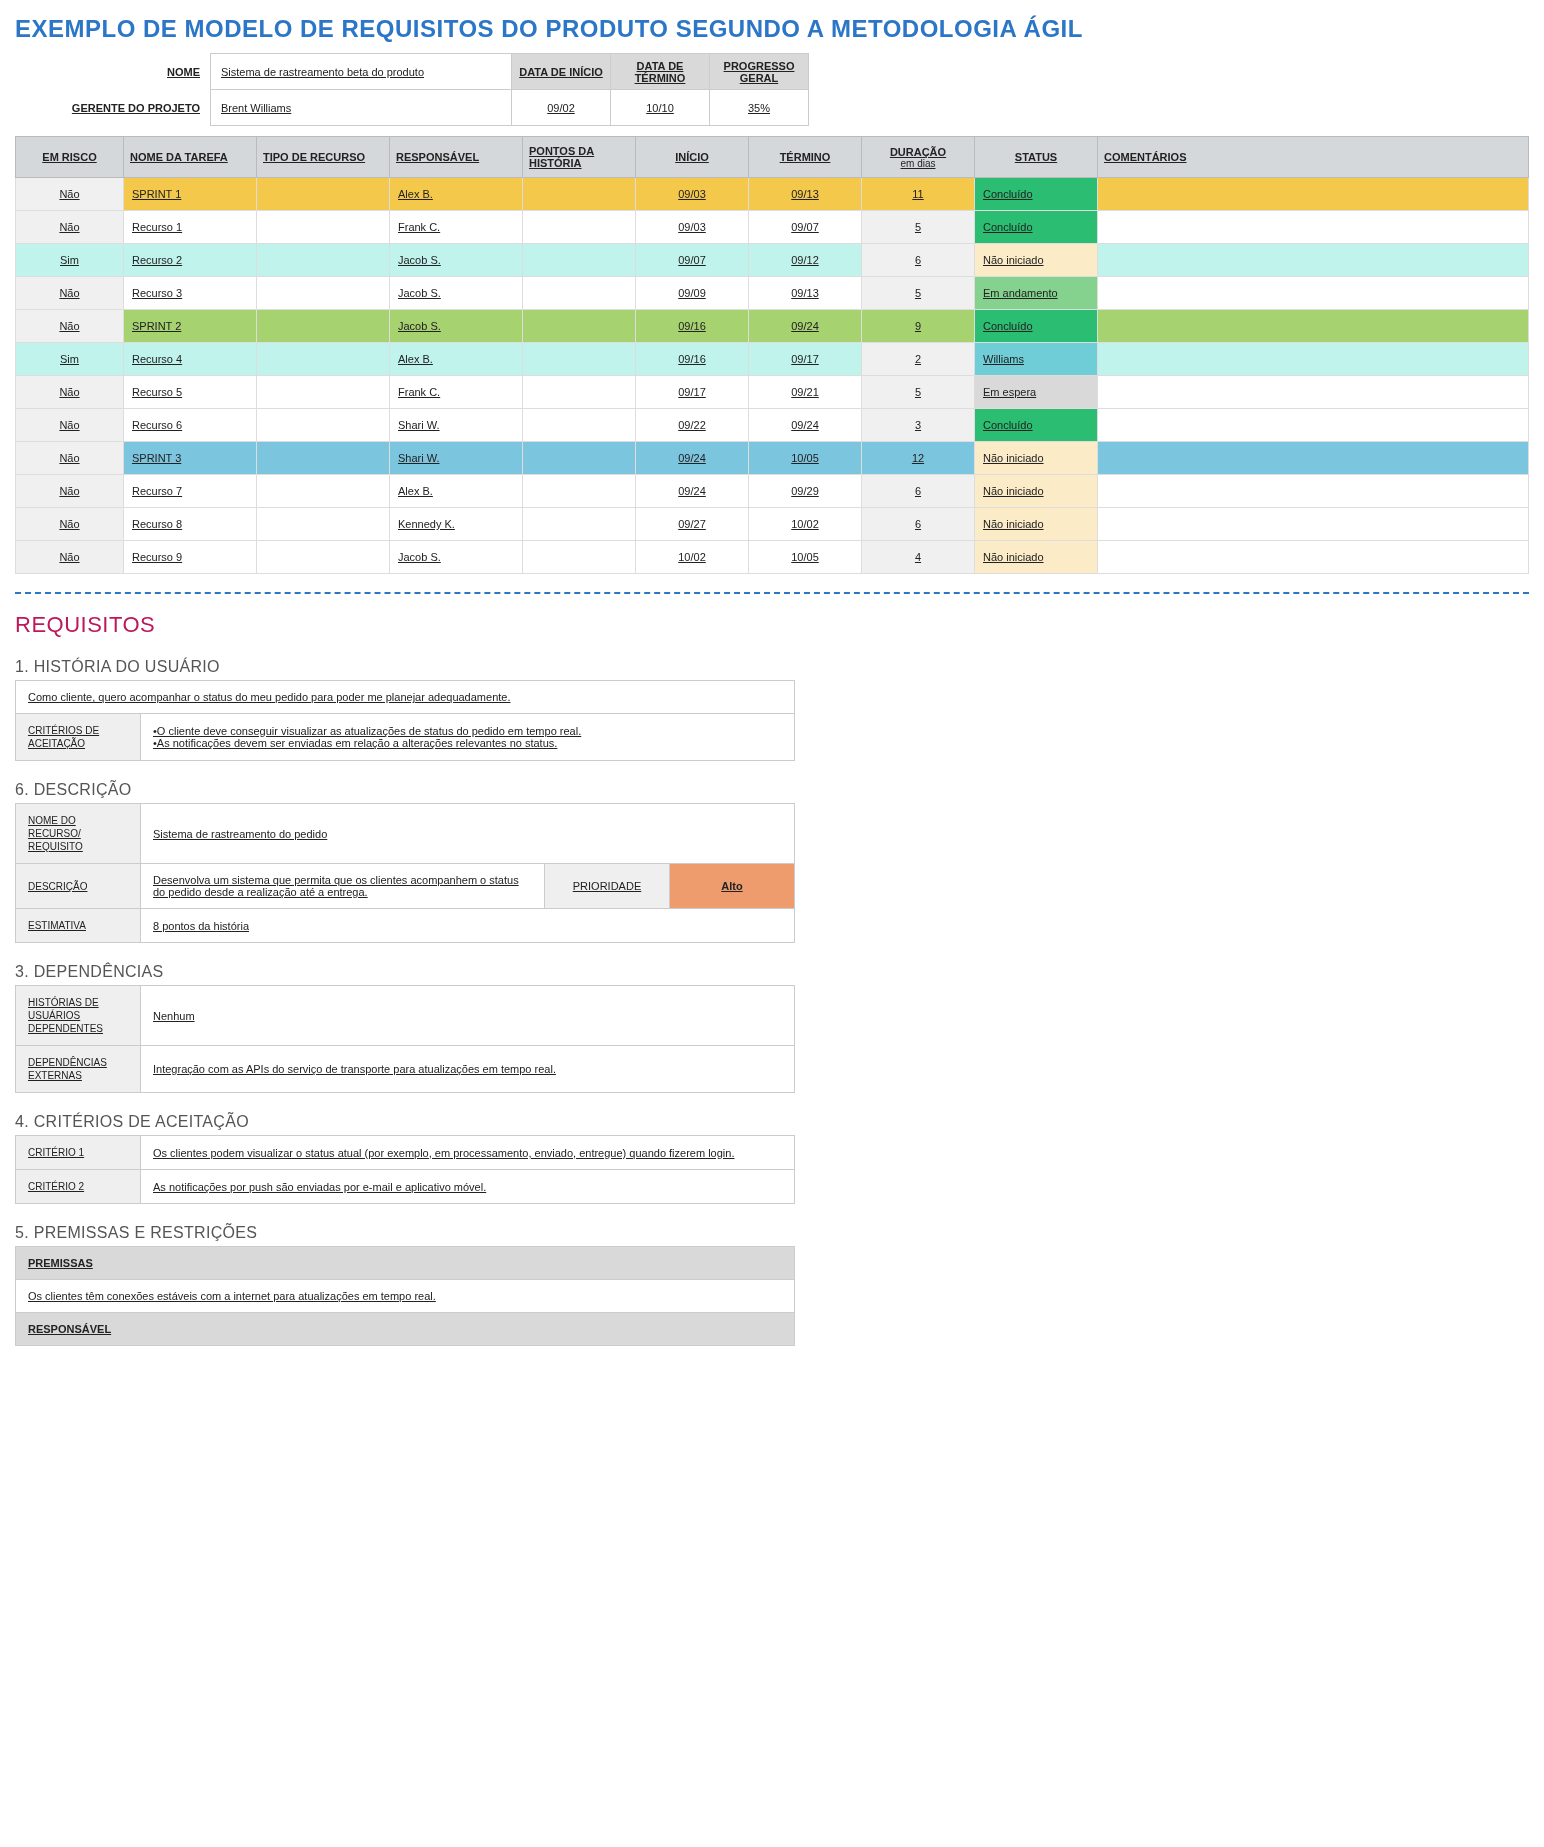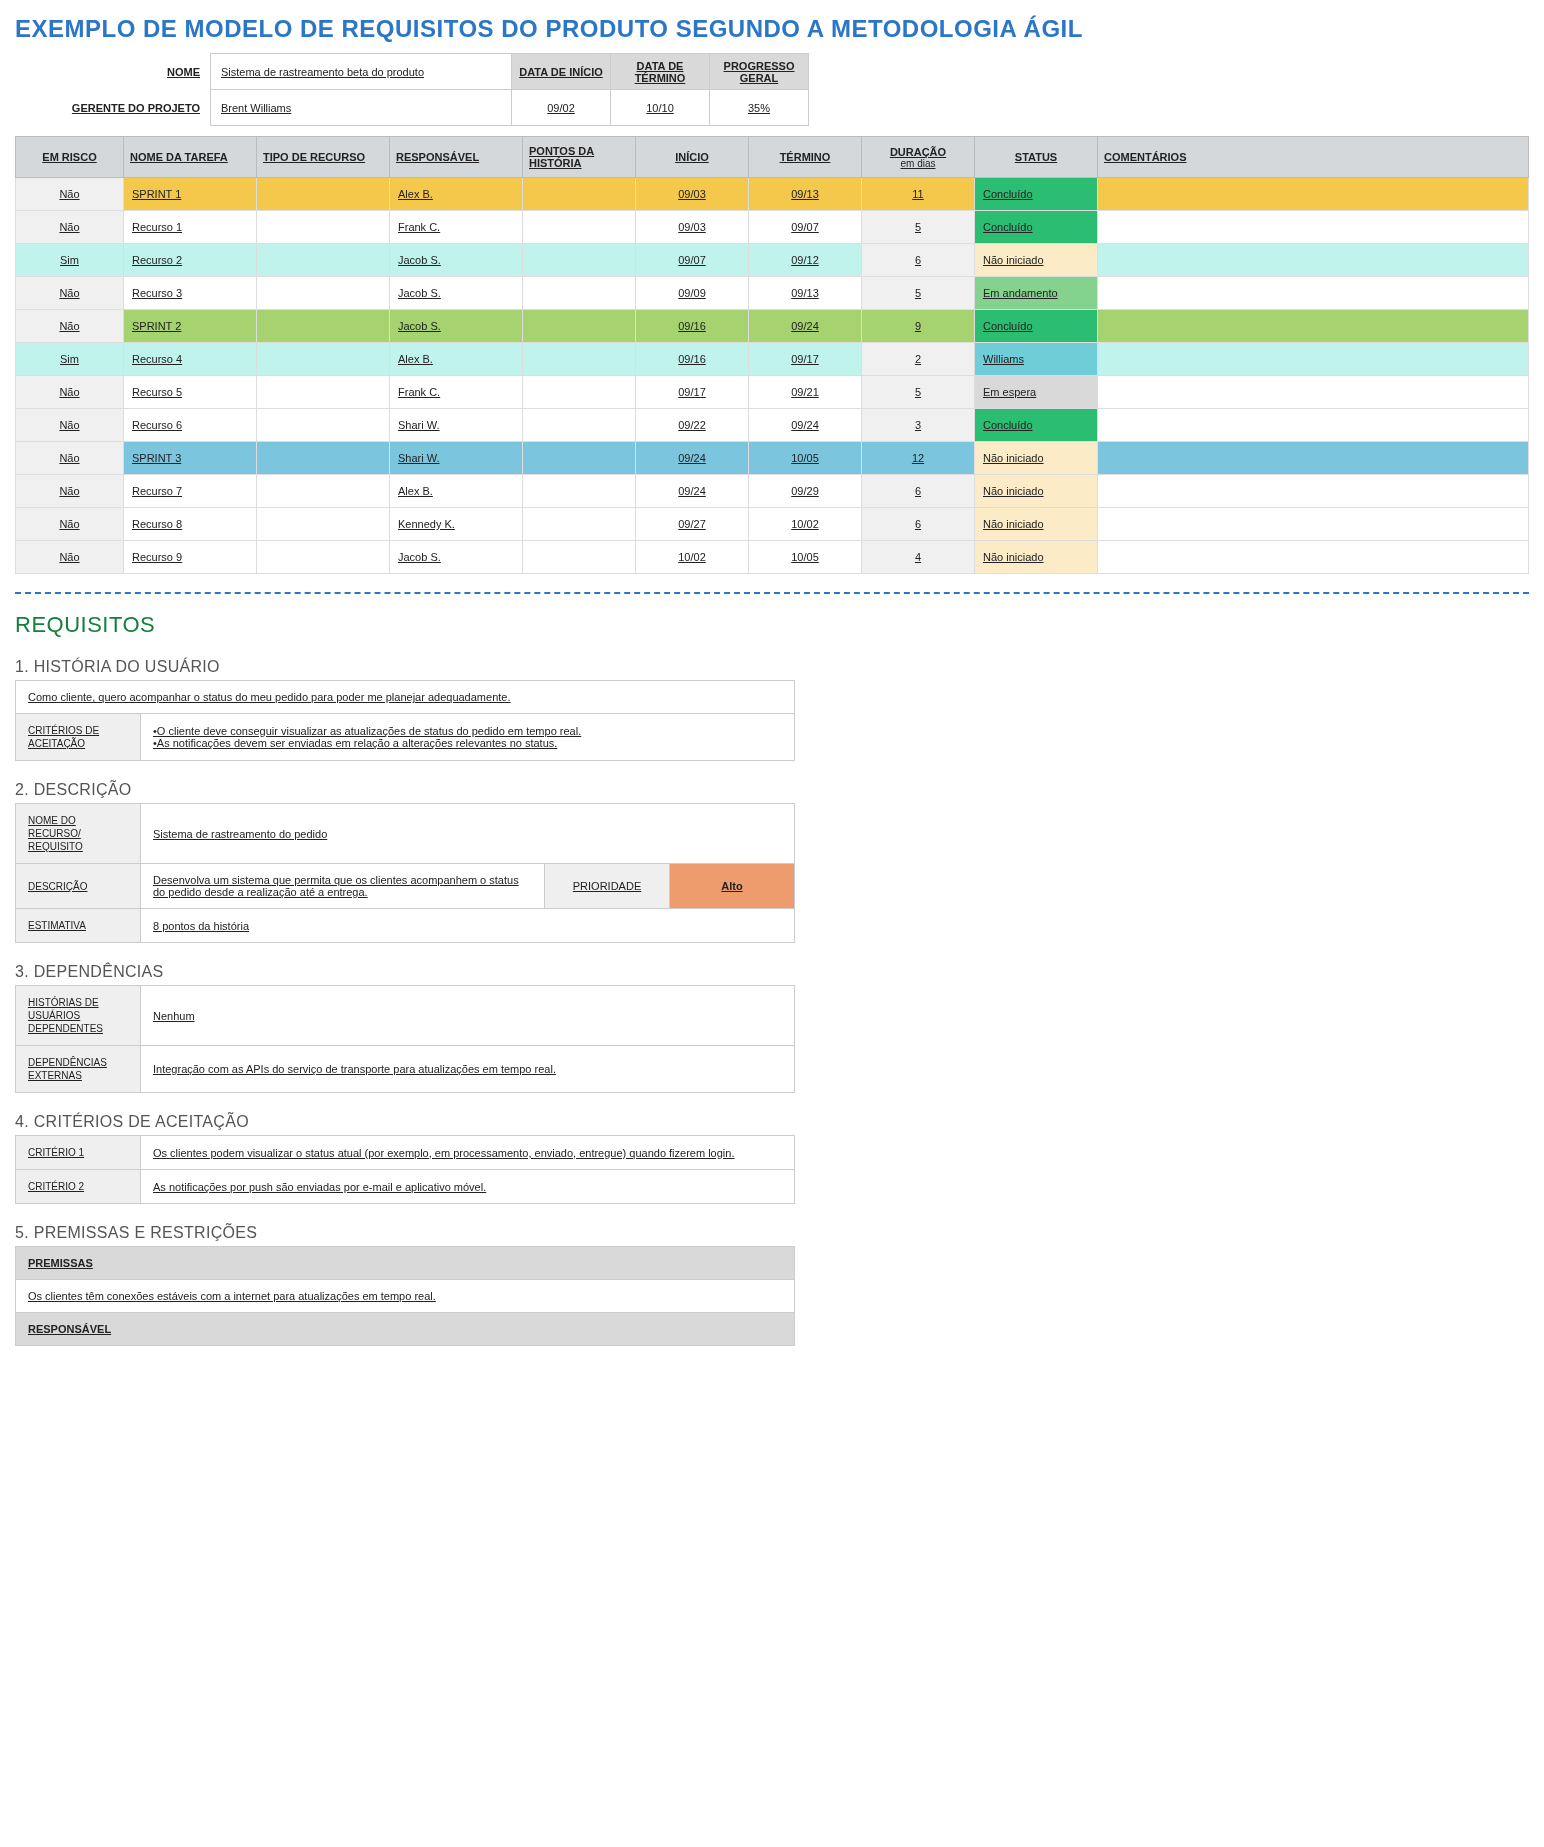--- a/index.html
+++ b/index.html
@@ -56,21 +56,21 @@
 
   hr.dashed {
     margin:18px 0;
     border:none;
     border-top:2px dashed #2c76c7;
   }
 
   h2.section-hd {
     font-size:22px;
     font-weight:normal;
-    color:#15803d;
+    color:#be185d;
     margin: 8px 0 18px 0;
     letter-spacing: 0.5px;
   }
   h3.sub-hd {
     font-size:16px;
     font-weight:normal;
     color:#555;
     margin:20px 0 4px 0;
     letter-spacing:0.3px;
   }
@@ -284,21 +284,21 @@
         <td colspan="2">Como cliente, quero acompanhar o status do meu pedido para poder me planejar adequadamente.</td>
       </tr>
   <tr>
     <td class="lbl">CRITÉRIOS DE ACEITAÇÃO</td>
     <td style="white-space:pre-line;">•O cliente deve conseguir visualizar as atualizações de status do pedido em tempo real.
 •As notificações devem ser enviadas em relação a alterações relevantes no status.</td>
   </tr>
 </tbody>
   </table>
 
-<h3 class="sub-hd">2. DESCRIÇÃO</h3>
+<h3 class="sub-hd">6. DESCRIÇÃO</h3>
 <table class="req-table">
   <tbody>
       <tr>
     <td class="lbl">NOME DO RECURSO/ REQUISITO</td>
     <td colspan="3">Sistema de rastreamento do pedido</td>
   </tr>
   <tr>
     <td class="lbl">DESCRIÇÃO</td>
     <td>Desenvolva um sistema que permita que os clientes acompanhem o status do pedido desde a realização até a entrega.</td>
     <td class="prio-lbl">PRIORIDADE</td>

